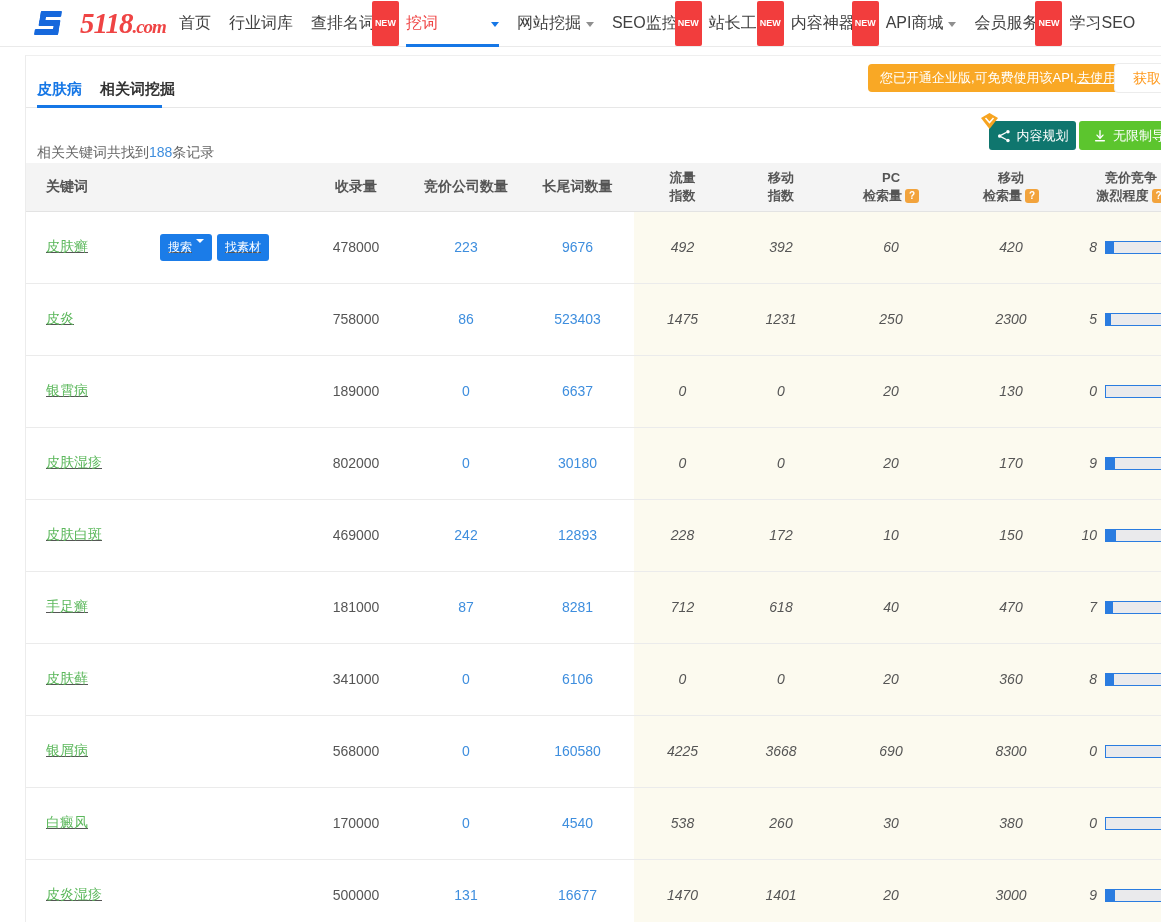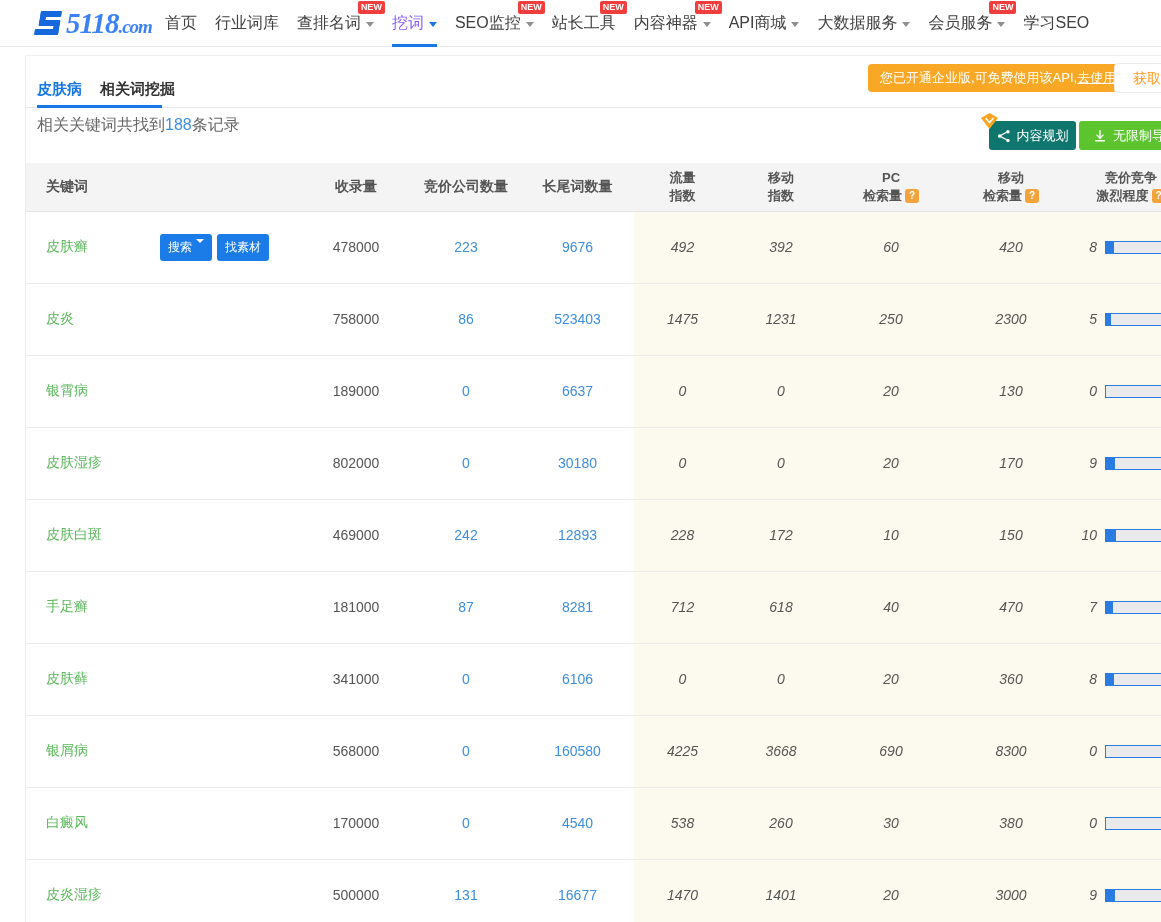--- a/index.html
+++ b/index.html
@@ -5,33 +5,33 @@
   * { box-sizing: border-box; margin: 0; padding: 0; }
   html,body { width:1161px; height:922px; overflow:hidden; background:#fff;
     font-family:"Liberation Sans", sans-serif; position:relative; }
 
   
   .navbar { position:absolute; top:0; left:0; width:1161px; height:47px;
     background:#fff; border-bottom:1px solid #eaeaea; display:flex; align-items:center; z-index:20; }
   .logo { display:flex; align-items:center; margin-left:33px; cursor:pointer; }
   .logo svg { display:block; }
   .logo-text { font-family:"Liberation Serif", serif; font-style:italic; font-weight:bold;
-    color:#3b82f6; font-size:29px; letter-spacing:-1px; margin-left:3px; }
+    color:#ef4444; font-size:29px; letter-spacing:-1px; margin-left:17px; }
   .logo-com { font-size:19px; }
   .nav-items { display:flex; align-items:stretch; margin-left:4px; height:47px; }
   .nav-item { position:relative; display:flex; align-items:center; padding:0 9px;
     font-size:16px; color:#404040; cursor:pointer; white-space:nowrap; }
-  .nav-item.active { color:#8b5cf6; }
+  .nav-item.active { color:#ef4444;gap:48px; }
   .nav-item.active::after { content:""; position:absolute; left:9px; right:9px; bottom:0;
     height:3px; background:#1677e6; }
   .caret { width:0; height:0; border-left:4px solid transparent; border-right:4px solid transparent;
     border-top:5px solid #8f8f8f; margin-left:5px; margin-top:3px; }
   .nav-item.active .caret { border-top-color:#1677e6; }
   .new-badge { position:absolute; top:1px; right:-2px; background:#f23d3d; color:#fff;
-    font-size:9px; font-weight:bold; line-height:1; padding:2px 3px; border-radius:2px; }
+    font-size:9px; font-weight:bold; line-height:1; padding:18px 3px; border-radius:2px; }
 
   
   .card { position:absolute; top:55px; left:25px; width:1295px; height:867px;
     border-left:1px solid #ececec; border-top:1px solid #efefef; background:#fff; }
 
   .tab-bar { position:relative; height:52px; border-bottom:1px solid #e7e7e7; }
   .tab { position:absolute; left:11px; top:24px; font-size:15px; font-weight:bold; cursor:pointer; }
   .tab-kw { color:#1677e6; }
   .tab-rest { color:#333; margin-left:18px; }
   .tab-underline { position:absolute; left:11px; top:49px; width:125px; height:3px; background:#1677e6; }
@@ -39,21 +39,21 @@
   .api-tooltip { position:absolute; left:842px; top:8px; height:28px; line-height:28px;
     background:#f9a825; color:#fff; font-size:13px; padding:0 12px; border-radius:4px; white-space:nowrap; }
   .api-tooltip .go-use { color:#fff; text-decoration:underline; cursor:pointer; }
   .api-tooltip::after { content:""; position:absolute; left:100%; top:8px; width:0; height:0;
     border-top:6px solid transparent; border-bottom:6px solid transparent; border-left:8px solid #f9a825; }
   .get-api-btn { position:absolute; left:1088px; top:7px; height:30px; background:#fff;
     border:1px solid #ececec; border-radius:4px; color:#ff9a1e; font-size:14px; padding:0 18px;
     line-height:28px; cursor:pointer; white-space:nowrap; }
 
   .info-bar { position:relative; height:55px; }
-  .result-text { position:absolute; left:11px; top:7px; font-size:16px; color:#666; }
+  .result-text { position:absolute; left:11px; top:36px; font-size:14px; color:#666; }
   .result-count { color:#3e8ede; }
 
   .btn { display:flex; align-items:center; justify-content:center; gap:6px; color:#fff;
     font-size:13px; border:none; border-radius:3px; cursor:pointer; height:29px; white-space:nowrap; }
   .content-plan-btn { position:absolute; left:963px; top:13px; width:87px; background:#0f766e; }
   .export-btn { position:absolute; left:1053px; top:13px; padding:0 14px; background:#5cc52e; }
   .vip-gem { position:absolute; left:955px; top:5px; z-index:5; }
 
   
   .kw-table { position:absolute; top:107px; left:0; width:1295px; border-collapse:collapse; table-layout:fixed; }
@@ -61,21 +61,21 @@
     text-align:center; line-height:1.35; border-bottom:1px solid #e3e3e3; }
   .kw-table th.first { text-align:left; padding-left:20px; font-size:14px; }
   .kw-table th.single { font-size:14px; }
   .kw-table th.last { padding-right:130px; }
   .kw-table td { height:72px; border-bottom:1px solid #ebebeb; font-size:14px; color:#555;
     text-align:center; vertical-align:middle; }
   .kw-table td.kw-cell { text-align:left; padding-left:20px; }
   .kw-table td.cream { background:#fcfaef;font-style:italic; }
   .kw-link { color:#5cb85c; cursor:pointer; }
   .num-link { color:#3e8ede; cursor:pointer; }
-  .kw-flex { display:flex; align-items:center; }
+  .kw-flex { display:flex; align-items:center;text-decoration:underline; }
   .row-actions { display:flex; gap:5px; margin-left:72px; }
   .mini-btn { display:flex; gap:4px; background:#1b7ce8; color:#fff;
     font-size:12px; padding:5px 8px; border-radius:3px; border:none; cursor:pointer; white-space:nowrap; }
   .mini-caret { width:0; height:0; border-left:4px solid transparent; border-right:4px solid transparent;
     border-top:4px solid #fff; }
   .help-q { display:inline-block; width:14px; height:14px; background:#f2a33c; border-radius:3px;
     color:#fff; font-size:10px; font-weight:bold; line-height:14px; text-align:center;
     margin-left:3px; vertical-align:1px; cursor:pointer; }
   .intensity-cell { display:flex; align-items:center; height:100%; }
   .intensity-num { width:26px; text-align:right; flex:none; }
@@ -109,39 +109,39 @@
       <div class="nav-item">
         <span>查排名词</span>
         <i class="caret"></i>
         <span class="new-badge">NEW</span>
       </div>
       <div class="nav-item active">
         <span>挖词</span>
         <i class="caret"></i>
       </div>
       <div class="nav-item">
+        <span>网站挖掘</span>
+        <i class="caret"></i>
+      </div>
+      <div class="nav-item">
         <span>SEO监控</span>
         <i class="caret"></i>
         <span class="new-badge">NEW</span>
       </div>
       <div class="nav-item">
         <span>站长工具</span>
         <span class="new-badge">NEW</span>
       </div>
       <div class="nav-item">
         <span>内容神器</span>
         <i class="caret"></i>
         <span class="new-badge">NEW</span>
       </div>
       <div class="nav-item">
         <span>API商城</span>
-        <i class="caret"></i>
-      </div>
-      <div class="nav-item">
-        <span>大数据服务</span>
         <i class="caret"></i>
       </div>
       <div class="nav-item">
         <span>会员服务</span>
         <i class="caret"></i>
         <span class="new-badge">NEW</span>
       </div>
       <div class="nav-item">
         <span>学习SEO</span>
       </div>

